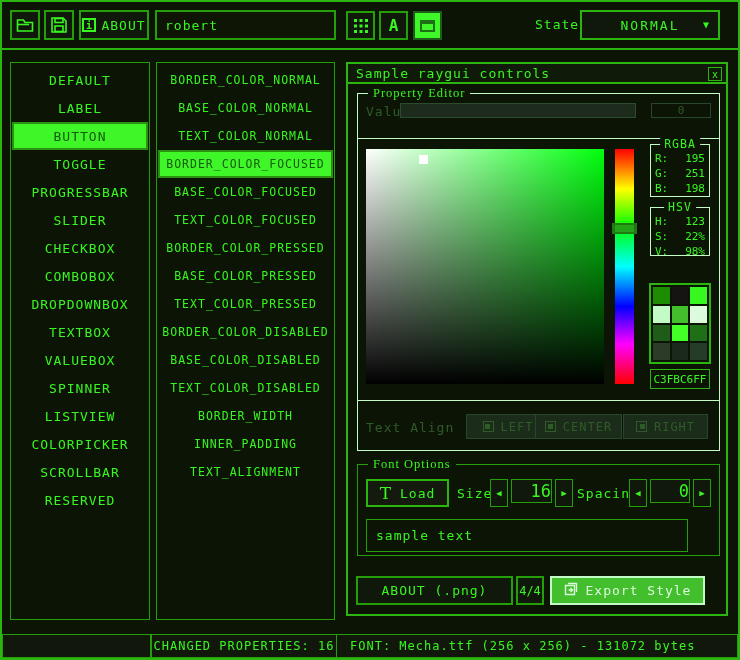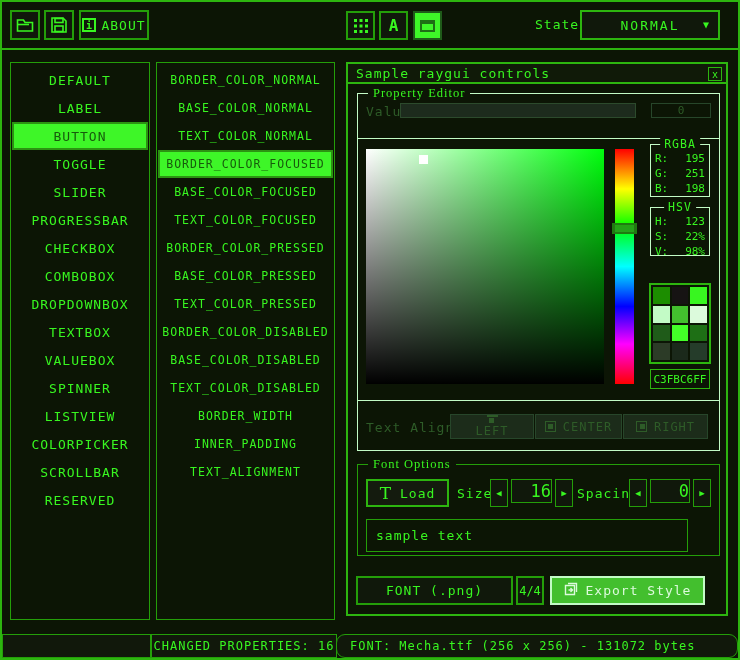--- a/index.html
+++ b/index.html
@@ -139,20 +139,21 @@
           <path d="M1 1 h11 l3 3 v11 H1 z"></path>
             <rect x="4" y="1.5" width="8" height="4"></rect>
             <rect x="4" y="9" width="8" height="5.5"></rect>
         </svg>
       </span>
     </div>
     <div class="tbtn about" style="left:77px;">
       <span class="infoicon">i</span>
       <span>ABOUT</span>
     </div>
+    <input class="tinput" value="robert" style="">
     <div class="tbtn" style="left:344px;top:9px;width:29px;height:29px;">
       <span>
         <svg width="14" height="14" viewBox="0 0 14 14" fill="#38f620">
           <rect x="0" y="0" width="3" height="3"></rect>
             <rect x="5.5" y="0" width="3" height="3"></rect>
             <rect x="11" y="0" width="3" height="3"></rect>
           <rect x="0" y="5.5" width="3" height="3"></rect>
             <rect x="5.5" y="5.5" width="3" height="3"></rect>
             <rect x="11" y="5.5" width="3" height="3"></rect>
           <rect x="0" y="11" width="3" height="3"></rect>
@@ -172,22 +173,22 @@
       <span>NORMAL</span>
       <span class="arr">▼</span>
     </div>
   </div>
 
   <div class="list left">
     <div class="item">DEFAULT</div>
     <div class="item">LABEL</div>
     <div class="item sel">BUTTON</div>
     <div class="item">TOGGLE</div>
+    <div class="item">PROGRESSBAR</div>
     <div class="item">SLIDER</div>
-    <div class="item">PROGRESSBAR</div>
     <div class="item">CHECKBOX</div>
     <div class="item">COMBOBOX</div>
     <div class="item">DROPDOWNBOX</div>
     <div class="item">TEXTBOX</div>
     <div class="item">VALUEBOX</div>
     <div class="item">SPINNER</div>
     <div class="item">LISTVIEW</div>
     <div class="item">COLORPICKER</div>
     <div class="item">SCROLLBAR</div>
     <div class="item">RESERVED</div>
@@ -280,21 +281,21 @@
         <div class="sw" style="background: rgb(44, 59, 39);"></div>
         <div class="sw" style="background: rgb(27, 41, 27);"></div>
         <div class="sw" style="background: rgb(37, 60, 42);"></div>
       </div>
       <div class="hexbox">
         <span>C3FBC6FF</span>
       </div>
     </div>
 
     <span class="talabel">Text Alignment</span>
-    <div class="tabtn" style="left:102px;width:84px;flex-direction:column;">
+    <div class="tabtn" style="left:118px;width:84px;">
       <span class="aicon l">
           <i></i>
         </span>
       <span>LEFT</span>
     </div>
     <div class="tabtn" style="left:187px;width:87px;">
       <span class="aicon c">
           <i></i>
         </span>
       <span>CENTER</span>
@@ -331,38 +332,38 @@
       </div>
       <div class="spinbtn" style="left:335px;">
         <span>▶</span>
       </div>
       <div class="samplebox">
         <span>sample text</span>
       </div>
     </div>
 
     <div class="tablebtn">
-      <span>FONT (.png)</span>
+      <span>ABOUT (.png)</span>
     </div>
     <div class="pages">
       <span>4/4</span>
     </div>
     <div class="exportbtn">
       <span>
         <svg width="14" height="14" viewBox="0 0 14 14" fill="none" stroke="#dcfadc" stroke-width="1.4">
           <path d="M1.5 3.5 V12.5 H10.5 V3.5 z"></path>
             <path d="M4 1.5 H12.5 V10"></path>
             <path d="M4.5 8 H8 M6.5 6 L8.5 8 L6.5 10"></path>
         </svg>
       </span>
       <span>Export Style</span>
     </div>
   </div>
 
   <div class="cell" style="left:0;width:149px;"></div>
   <div class="cell center" style="left:149px;width:186px;">
     <span>CHANGED PROPERTIES: 16</span>
   </div>
-  <div class="cell" style="left:334px;width:402px;padding-left:13px;border-radius:9px;">
+  <div class="cell" style="left:334px;width:402px;padding-left:13px;">
     <span>FONT: Mecha.ttf (256 x 256) - 131072 bytes</span>
   </div>
 
 </div>
 
 </body></html>

